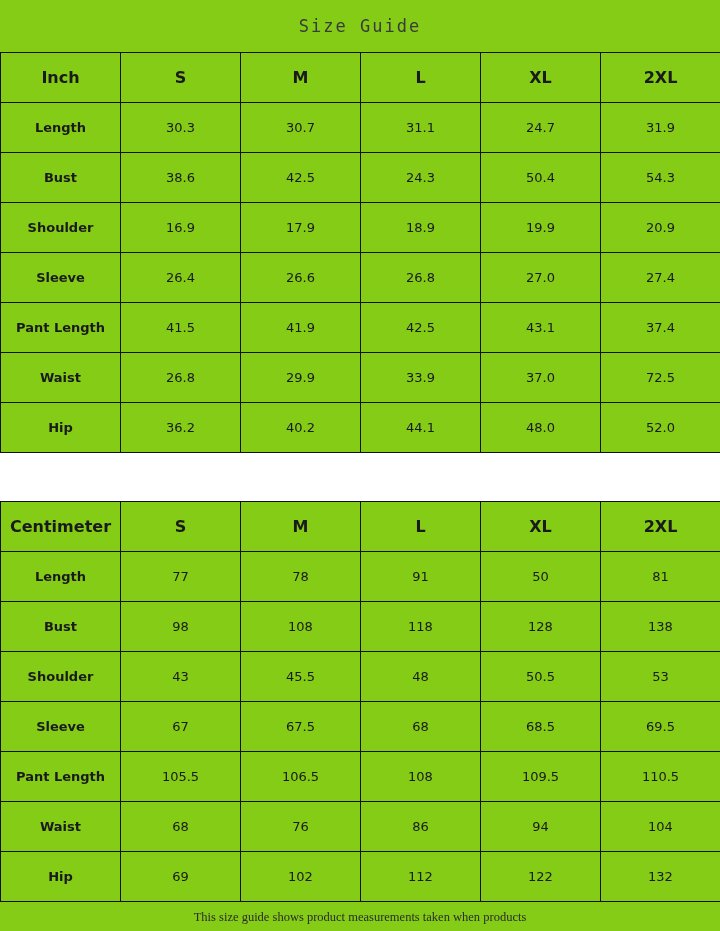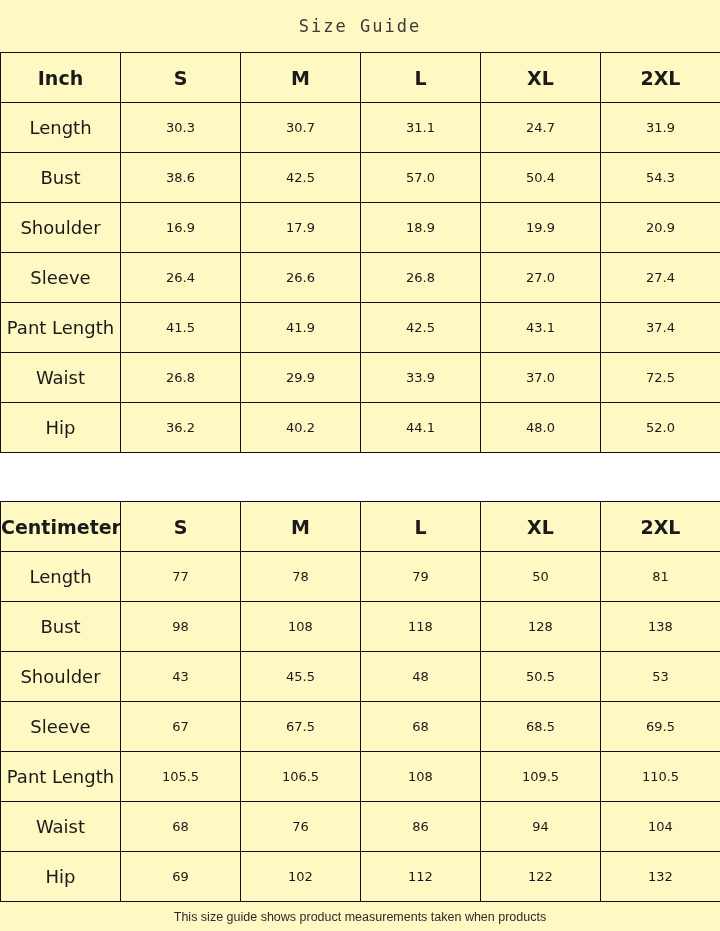--- a/index.html
+++ b/index.html
@@ -13,21 +13,21 @@
     font-family: "DejaVu Sans Mono", monospace;
     color: #1a1a1a;
     overflow: hidden;
   }
   .page {
     width: 720px;
     height: 931px;
     box-sizing: border-box;
     display: flex;
     flex-direction: column;
-    background: #fef9c3;
+    background: #84cc16;
   }
   .title {
     height: 52px;
     line-height: 52px;
     text-align: center;
     font-size: 17px;
     letter-spacing: 2px;
     color: #3a3a3a;
     font-family: "DejaVu Sans Mono", monospace;
   }
@@ -40,25 +40,25 @@
     border: 1px solid #111;
     height: 49px;
     text-align: center;
     vertical-align: middle;
     font-size: 13px;
     font-family: "DejaVu Sans", sans-serif;
     padding: 0;
   }
   table.size-table th {
     font-weight: bold;
-    font-size: 19px;
+    font-size: 16px;
   }
   table.size-table td.rowhead {
-    font-weight: normal;
-    font-size: 18px;
+    font-weight: bold;
+    font-size: 13px;
   }
   table.size-table td.val {
     font-weight: normal;
     font-size: 13px;
     font-family: "DejaVu Sans", sans-serif;
   }
   col.c0 { width: 120px; }
   col.c1 { width: 120px; }
   col.c2 { width: 120px; }
   col.c3 { width: 120px; }
@@ -66,21 +66,21 @@
   col.c5 { width: 120px; }
   .gap {
     height: 48px;
     background: #ffffff;
   }
   .footer {
     flex: 1;
     display: flex;
     flex-direction: column;
     justify-content: center;
-    font-family: Liberation Sans, sans-serif;
+    font-family: Liberation Serif, serif;
     font-size: 12.5px;
     color: #2b2b2b;
     line-height: 20px;
     text-align: center;
     padding: 0 40px;
     box-sizing: border-box;
   }
   .footer div { white-space: nowrap; }
 </style>
 </head>
@@ -115,21 +115,21 @@
         <td class="val">30.3</td>
         <td class="val">30.7</td>
         <td class="val">31.1</td>
         <td class="val">24.7</td>
         <td class="val">31.9</td>
       </tr>
       <tr>
         <td class="rowhead">Bust</td>
         <td class="val">38.6</td>
         <td class="val">42.5</td>
-        <td class="val">57.0</td>
+        <td class="val">24.3</td>
         <td class="val">50.4</td>
         <td class="val">54.3</td>
       </tr>
       <tr>
         <td class="rowhead">Shoulder</td>
         <td class="val">16.9</td>
         <td class="val">17.9</td>
         <td class="val">18.9</td>
         <td class="val">19.9</td>
         <td class="val">20.9</td>
@@ -188,21 +188,21 @@
         <th>L</th>
         <th>XL</th>
         <th>2XL</th>
       </tr>
     </thead>
     <tbody>
       <tr>
         <td class="rowhead">Length</td>
         <td class="val">77</td>
         <td class="val">78</td>
-        <td class="val">79</td>
+        <td class="val">91</td>
         <td class="val">50</td>
         <td class="val">81</td>
       </tr>
       <tr>
         <td class="rowhead">Bust</td>
         <td class="val">98</td>
         <td class="val">108</td>
         <td class="val">118</td>
         <td class="val">128</td>
         <td class="val">138</td>

